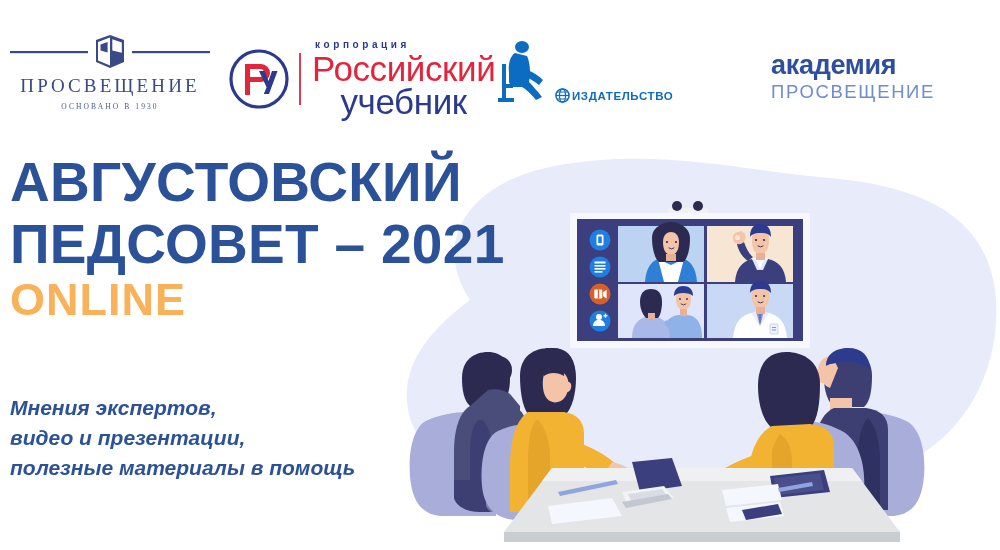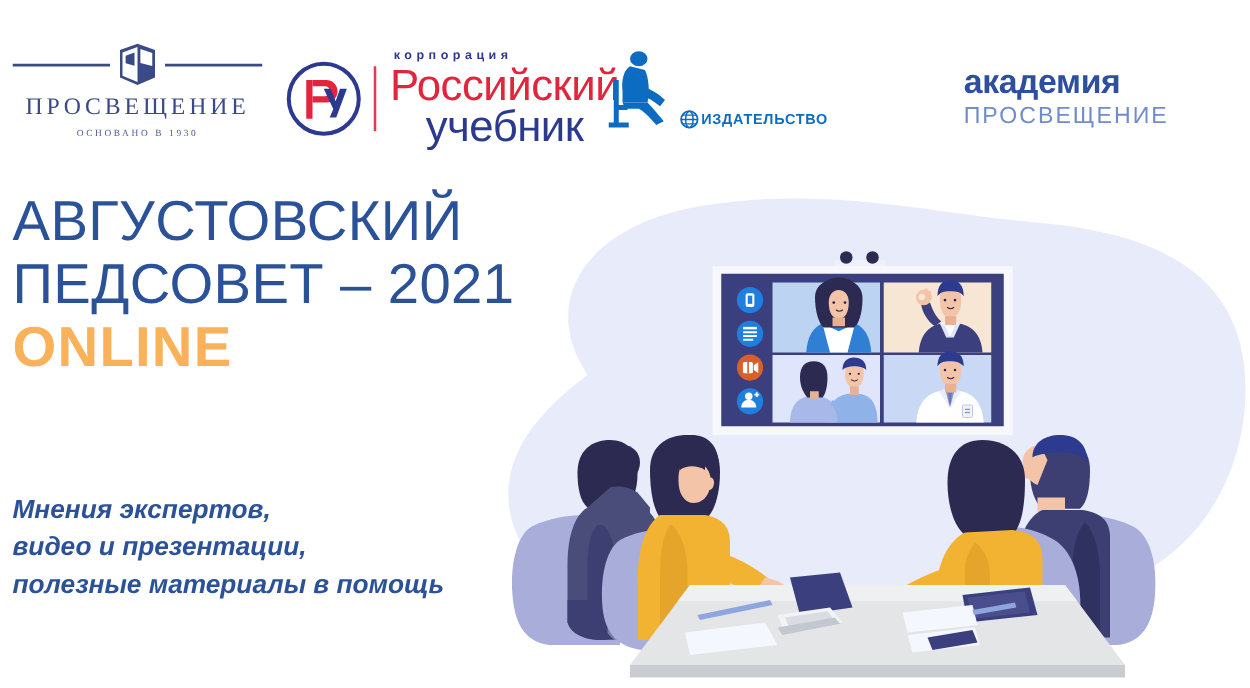--- a/index.html
+++ b/index.html
@@ -41,21 +41,21 @@
     font-size:10px;letter-spacing:3.6px;color:#2b3a8f;font-weight:700;
     margin:0 0 3px 3px;white-space:nowrap;
   }
   .ru-main{
     font-size:35px;font-weight:400;color:#e2253c;letter-spacing:-0.4px;
     white-space:nowrap;line-height:0.94;
   }
   .ru-main .u{color:#2b3a8f;display:block;text-align:center;}
 
   
-  .logo-binom{left:486px;top:40px;align-items:flex-end;text-align:center;}
+  .logo-binom{left:497px;top:40px;align-items:flex-end;text-align:center;}
   .binom-fig{width:52px;height:66px;flex:0 0 52px;}
   .binom-right{display:flex;flex-direction:column;margin-left:6px;}
   .binom-top{display:flex;align-items:center;margin-bottom:3px;}
   .binom-globe{width:15px;height:15px;flex:0 0 15px;margin-right:2px;}
   .binom-izd{
     font-size:11.5px;font-weight:700;letter-spacing:0.6px;color:#0c6cc1;white-space:nowrap;
   }
   .binom-box{
     background:#0c6cc1;color:#fff;font-size:33px;font-weight:700;
     letter-spacing:0.5px;padding:1px 9px 3px;line-height:1;white-space:nowrap;
@@ -68,21 +68,21 @@
     line-height:1;white-space:nowrap;
   }
   .akad-sub{
     font-size:18.5px;font-weight:400;color:#6f8ccb;letter-spacing:1.6px;
     line-height:1;margin-top:4px;white-space:nowrap;
   }
 
   
   .headline{position:absolute;left:10px;top:152px;z-index:6;}
   .h-line{
-    font-size:45px;font-weight:400;color:#2b5298;
+    font-size:55px;font-weight:700;color:#2b5298;
     line-height:1.12;letter-spacing:0.3px;white-space:nowrap;
   }
   .h-online{
     font-size:45px;font-weight:700;color:#f9b15a;
     line-height:1.12;letter-spacing:1px;white-space:nowrap;
   }
 
   
   .subtitle{position:absolute;left:10px;top:393px;z-index:6;}
   .sub-line{

